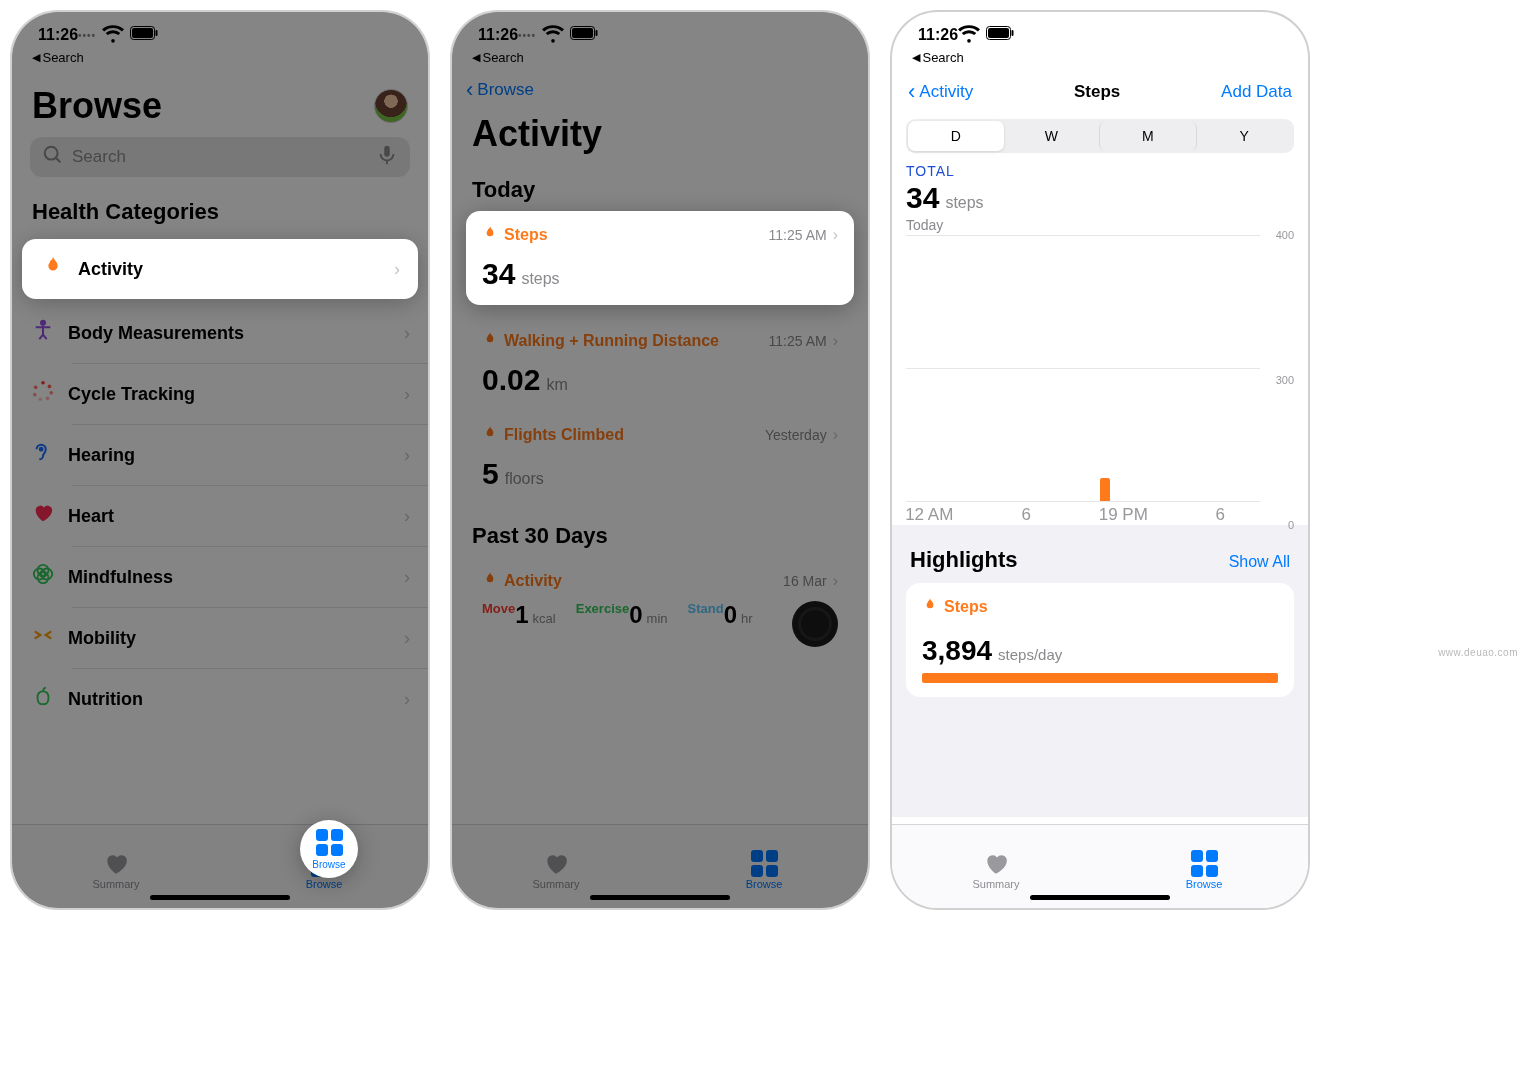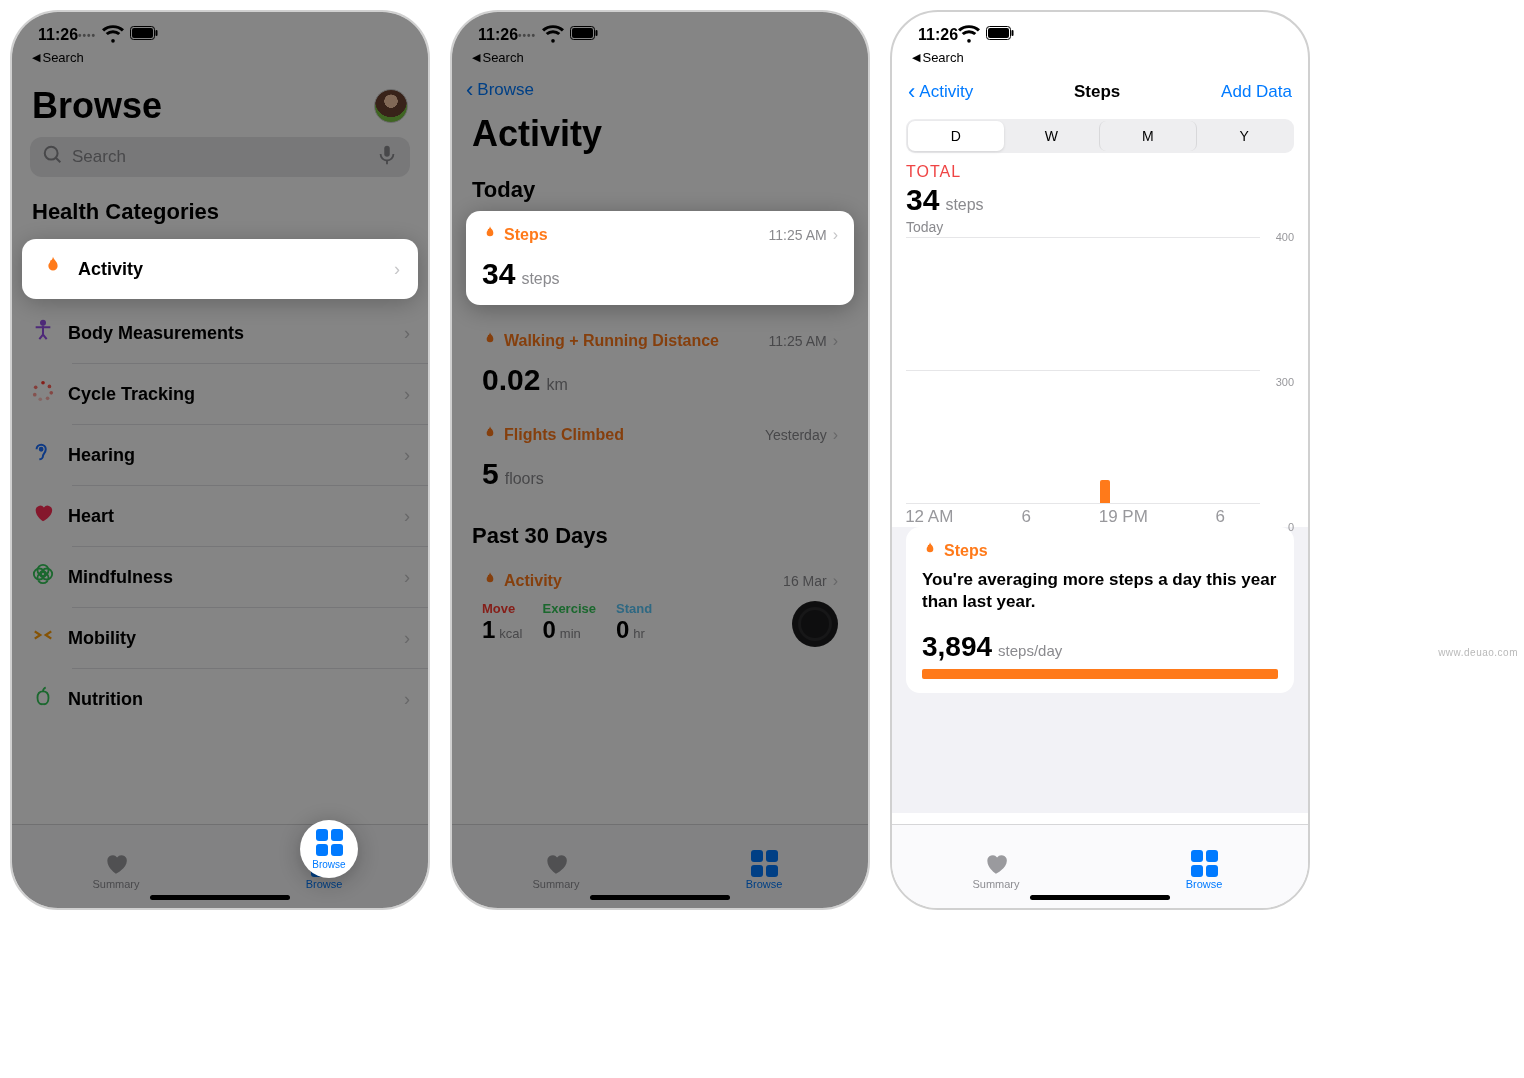--- a/index.html
+++ b/index.html
@@ -105,21 +105,21 @@
   }
   .card-hl { position:relative; z-index:200; box-shadow:0 4px 24px rgba(0,0,0,0.3); }
   .card .top { display:flex; align-items:center; }
   .card .tlabel { color:#ff7a1a; font-weight:600; font-size:16px; display:flex; align-items:center; gap:6px; }
   .card .time { margin-left:auto; color:#8a8a8e; font-size:14px; margin-right:6px; }
   .card .chv { color:#c6c6c8; font-size:16px; }
   .card .val { padding-top:12px; display:flex; align-items:baseline; gap:6px; }
   .card .vnum { font-size:30px; font-weight:700; }
   .card .vunit { color:#8a8a8e; font-size:16px; }
   .ringrow { display:flex; gap:20px; align-items:flex-start; }
-  .ringcol { display:flex; flex-direction:column; }
+  .ringcol { display:flex; flex-direction:row;text-align:center; }
   .ringcol .hl { font-size:13px; font-weight:600; }
   .move { color:#ff3b30; } .exer { color:#34c759; } .stand { color:#5ac8fa; }
   .ringcol .rv { display:flex; align-items:baseline; gap:4px; }
   .ringcol .rn { font-size:24px; font-weight:700; color:#000; }
   .ringcol .ru { font-size:13px; color:#8a8a8e; }
   .ring { margin-left:auto; width:46px; height:46px; border-radius:50%; background:#1c1c1e; position:relative; }
   .ring::before { content:""; position:absolute; inset:6px; border-radius:50%; background:transparent; box-shadow:0 0 0 3px #2c2c2e inset; }
 
   
   .nav3 { display:flex; align-items:center; padding:8px 16px; font-size:17px; }
@@ -127,21 +127,21 @@
   .nav3 .ch { font-size:22px; }
   .nav3 .ttl { flex:1; text-align:center; font-weight:600; }
   .nav3 .add { color:#007aff; }
   .seg {
     margin:6px 14px 10px; display:flex; background:#eeeef0; border-radius:9px; padding:2px;
   }
   .seg div { flex:1; text-align:center; font-size:14px; font-weight:500; padding:7px 0; color:#000; border-radius:7px; }
   .seg .on { background:#fff; box-shadow:0 1px 3px rgba(0,0,0,0.12); }
   .seg .mid { border-left:1px solid #d8d8da; border-right:1px solid #d8d8da; }
   .chartbox { margin:0 14px; }
-  .total { letter-spacing:1px; font-size:16px; color:#ef4444; }
+  .total { letter-spacing:1px; font-size:14px; color:#1d4ed8; }
   .bigv { display:flex; align-items:baseline; gap:6px; padding-top:2px; }
   .bigv .n { font-size:30px; font-weight:700; }
   .bigv .u { font-size:16px; color:#8a8a8e; }
   .today { color:#8a8a8e; font-size:14px; padding-top:2px; }
   .chart { position:relative; height:290px; margin-top:2px;text-align:right; }
   .chart .grid { position:absolute; left:0; right:34px; top:0; bottom:24px; }
   .chart .gl { position:absolute; left:0; right:0; border-top:1px solid #e6e6e8; }
   .chart .yl { position:absolute; right:0; font-size:11px; color:#98989c; transform:translateY(-50%); }
   .chart .xl { position:absolute; bottom:0; font-size:17px; color:#98989c; transform:translateX(-50%); }
   .chart .bar { position:absolute; bottom:24px; width:10px; background:#ff7a1a; border-radius:2px 2px 0 0; }
@@ -535,28 +535,31 @@
       <span class="xl" style="left:6%">12 AM</span>
       <span class="xl" style="left:31%">6</span>
       <span class="xl" style="left:56%">19 PM</span>
       <span class="xl" style="left:81%">6</span>
 
       <div class="bar" style="left:50%; height:23px;"></div>
     </div>
   </div>
 
   <div class="graywrap">
+    <div class="hlhead">
+      <h2>Highlights</h2>
+      <span class="sa">Show All</span>
+    </div>
     <div class="hcard">
       <span class="tlabel">
           <span><svg width="16" height="16" viewBox="0 0 24 24" fill="#ff7a1a">
               <path d="M12 2c1 4 5 5 5 10a5 5 0 01-10 0c0-3 2-3 2-6 0 0 2 1 3-4z"></path>
             </svg></span>
           <span>Steps</span>
         </span>
-      <div class="msg">You're averaging more steps a day this year than last year.</div>
       <div class="bv">
           <span class="bn">3,894</span>
           <span class="bu">steps/day</span>
         </div>
       <div class="obar"></div>
     </div>
   </div>
 
   <div class="tabbar" style="background:rgba(250,250,252,0.97)">
     <div class="tab">

